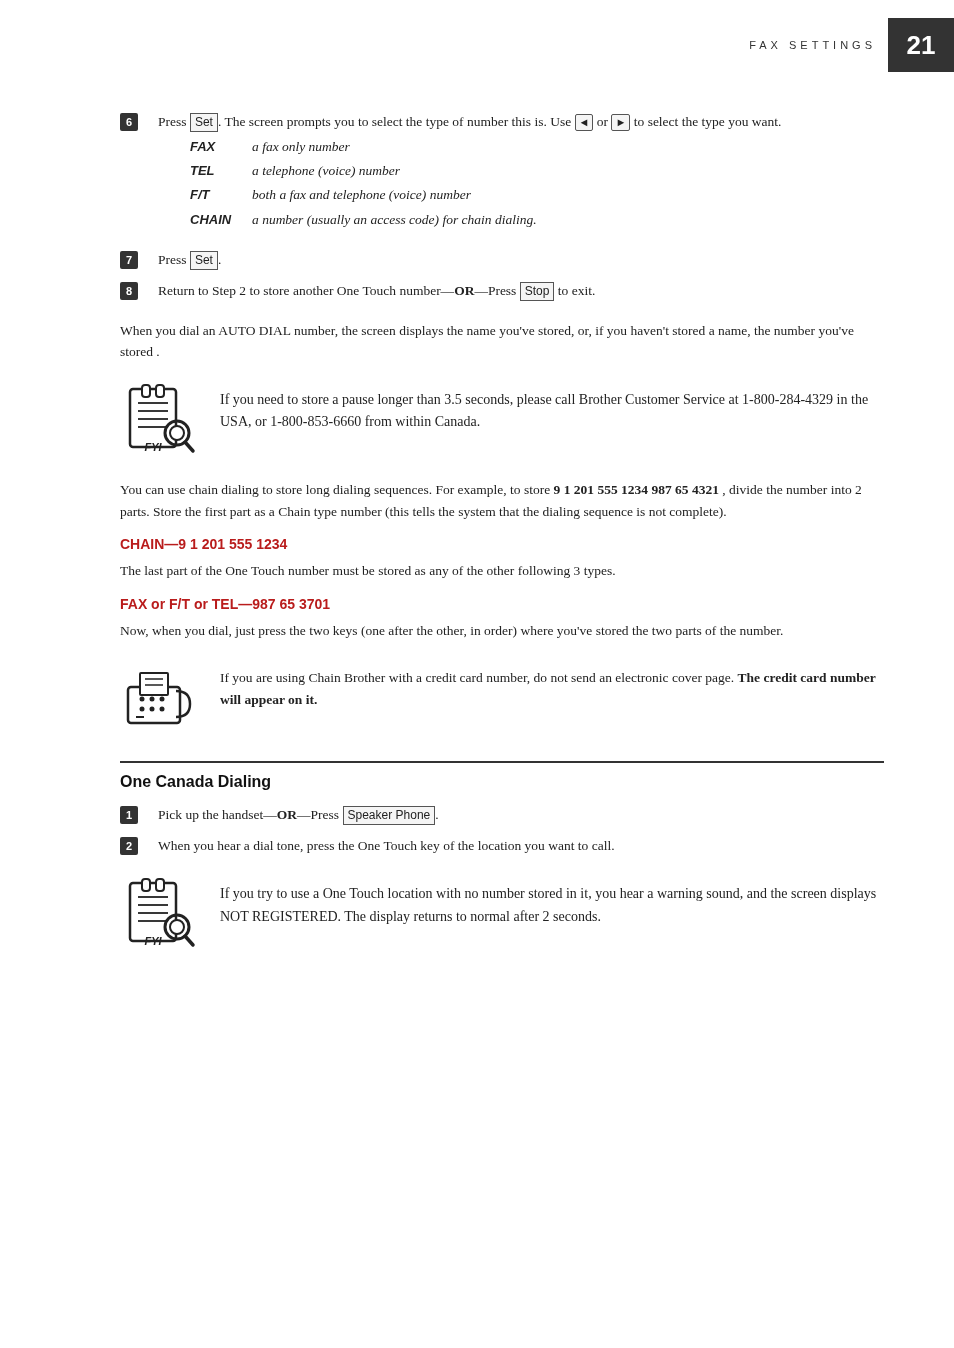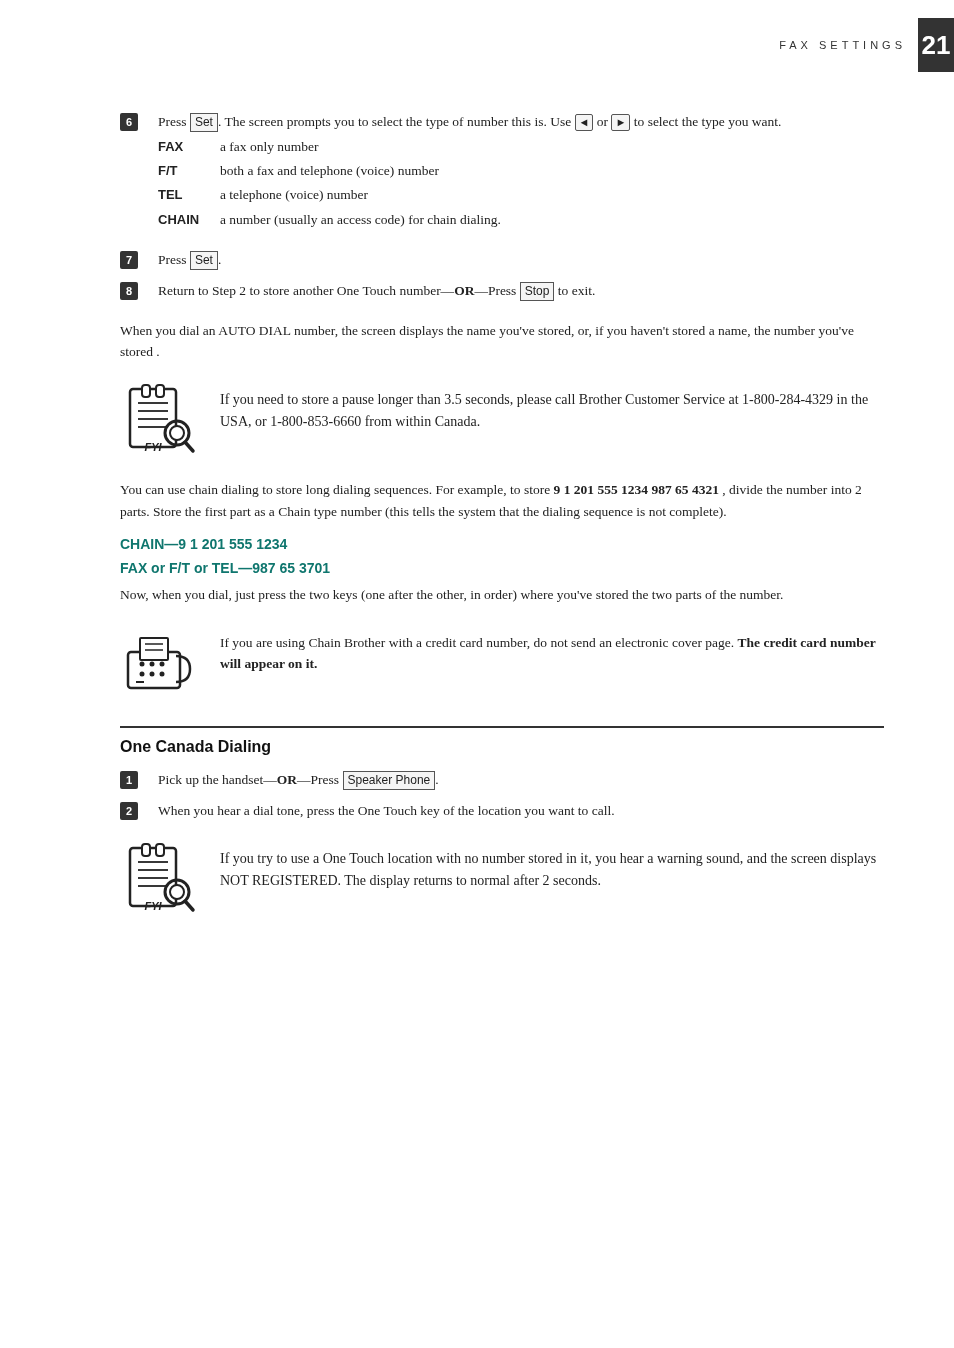--- a/index.html
+++ b/index.html
@@ -45,21 +45,21 @@
       text-transform: uppercase;
       margin-right: 12px;
     }
 
     .page-number-box {
       background: #333;
       color: #fff;
       font-family: Arial, Helvetica, sans-serif;
       font-size: 26px;
       font-weight: bold;
-      width: 36px;
+      width: 66px;
       height: 54px;
       display: flex;
       align-items: center;
       justify-content: center;
     }
 
     
     .content {
       padding: 30px 70px 40px 120px;
     }
@@ -110,22 +110,24 @@
       border-radius: 2px;
       padding: 0px 3px;
       font-size: 11px;
       font-family: Arial, sans-serif;
       background: #f5f5f5;
       line-height: 1.4;
     }
 
     
     .def-table {
+      margin-left: 32px;
       margin-bottom: 10px;
       margin-top: 4px;
+      font-style: italic;
     }
 
     .def-row {
       display: flex;
       align-items: flex-start;
       margin-bottom: 4px;
       font-size: 13.5px;
       line-height: 1.5;
     }
 
@@ -163,21 +165,21 @@
       padding-top: 8px;
     }
 
     
     .chain-heading {
       font-family: Arial, Helvetica, sans-serif;
       font-size: 14px;
       font-weight: bold;
       margin-bottom: 8px;
       margin-top: 4px;
-      color: #0f766e;
+      color: #b91c1c;
     }
 
     
     .section-heading {
       font-family: Arial, Helvetica, sans-serif;
       font-size: 16px;
       font-weight: bold;
       margin-bottom: 14px;
       margin-top: 10px;
       color: #111;
@@ -242,26 +244,26 @@
       </div>
       <div class="step-content">
         <span>Press </span><span class="kbd">Set</span><span>. The screen prompts you to select the type of number this is. Use </span><span class="arrow-key">◄</span><span> or </span><span class="arrow-key">►</span><span> to select the type you want.</span>
         
         <div class="def-table">
           <div class="def-row">
             <span class="def-term">FAX</span>
             <span class="def-desc">a fax only number</span>
           </div>
           <div class="def-row">
+            <span class="def-term">TEL</span>
+            <span class="def-desc">a telephone (voice) number</span>
+          </div>
+          <div class="def-row">
             <span class="def-term">F/T</span>
             <span class="def-desc">both a fax and telephone (voice) number</span>
-          </div>
-          <div class="def-row">
-            <span class="def-term">TEL</span>
-            <span class="def-desc">a telephone (voice) number</span>
           </div>
           <div class="def-row">
             <span class="def-term">CHAIN</span>
             <span class="def-desc">a number (usually an access code) for chain dialing.</span>
           </div>
         </div>
       </div>
     </div>
 
     <div class="step-item" style="margin-bottom:10px;">
@@ -310,20 +312,21 @@
     </div>
 
     <p class="para">
       <span>You can use chain dialing to store long dialing sequences. For example, to store</span>
       <strong>9 1 201 555 1234  987 65 4321</strong>
       <span>, divide the number into 2 parts. Store the first part as a Chain type number (this tells the system that the dialing sequence is not complete).</span>
     </p>
 
     <p class="chain-heading">CHAIN—9 1 201 555 1234</p>
 
+    <p class="para">The last part of the One Touch number must be stored as any of the other following 3 types.</p>
 
     <p class="chain-heading">FAX or F/T or TEL—987 65 3701</p>
 
     <p class="para">Now, when you dial, just press the two keys (one after the other, in order) where you've stored the two parts of the number.</p>
 
     <div class="credit-card-block">
       <div class="credit-card-icon">
         
         <svg width="80" height="80" viewBox="0 0 80 80" xmlns="http://www.w3.org/2000/svg">
 

